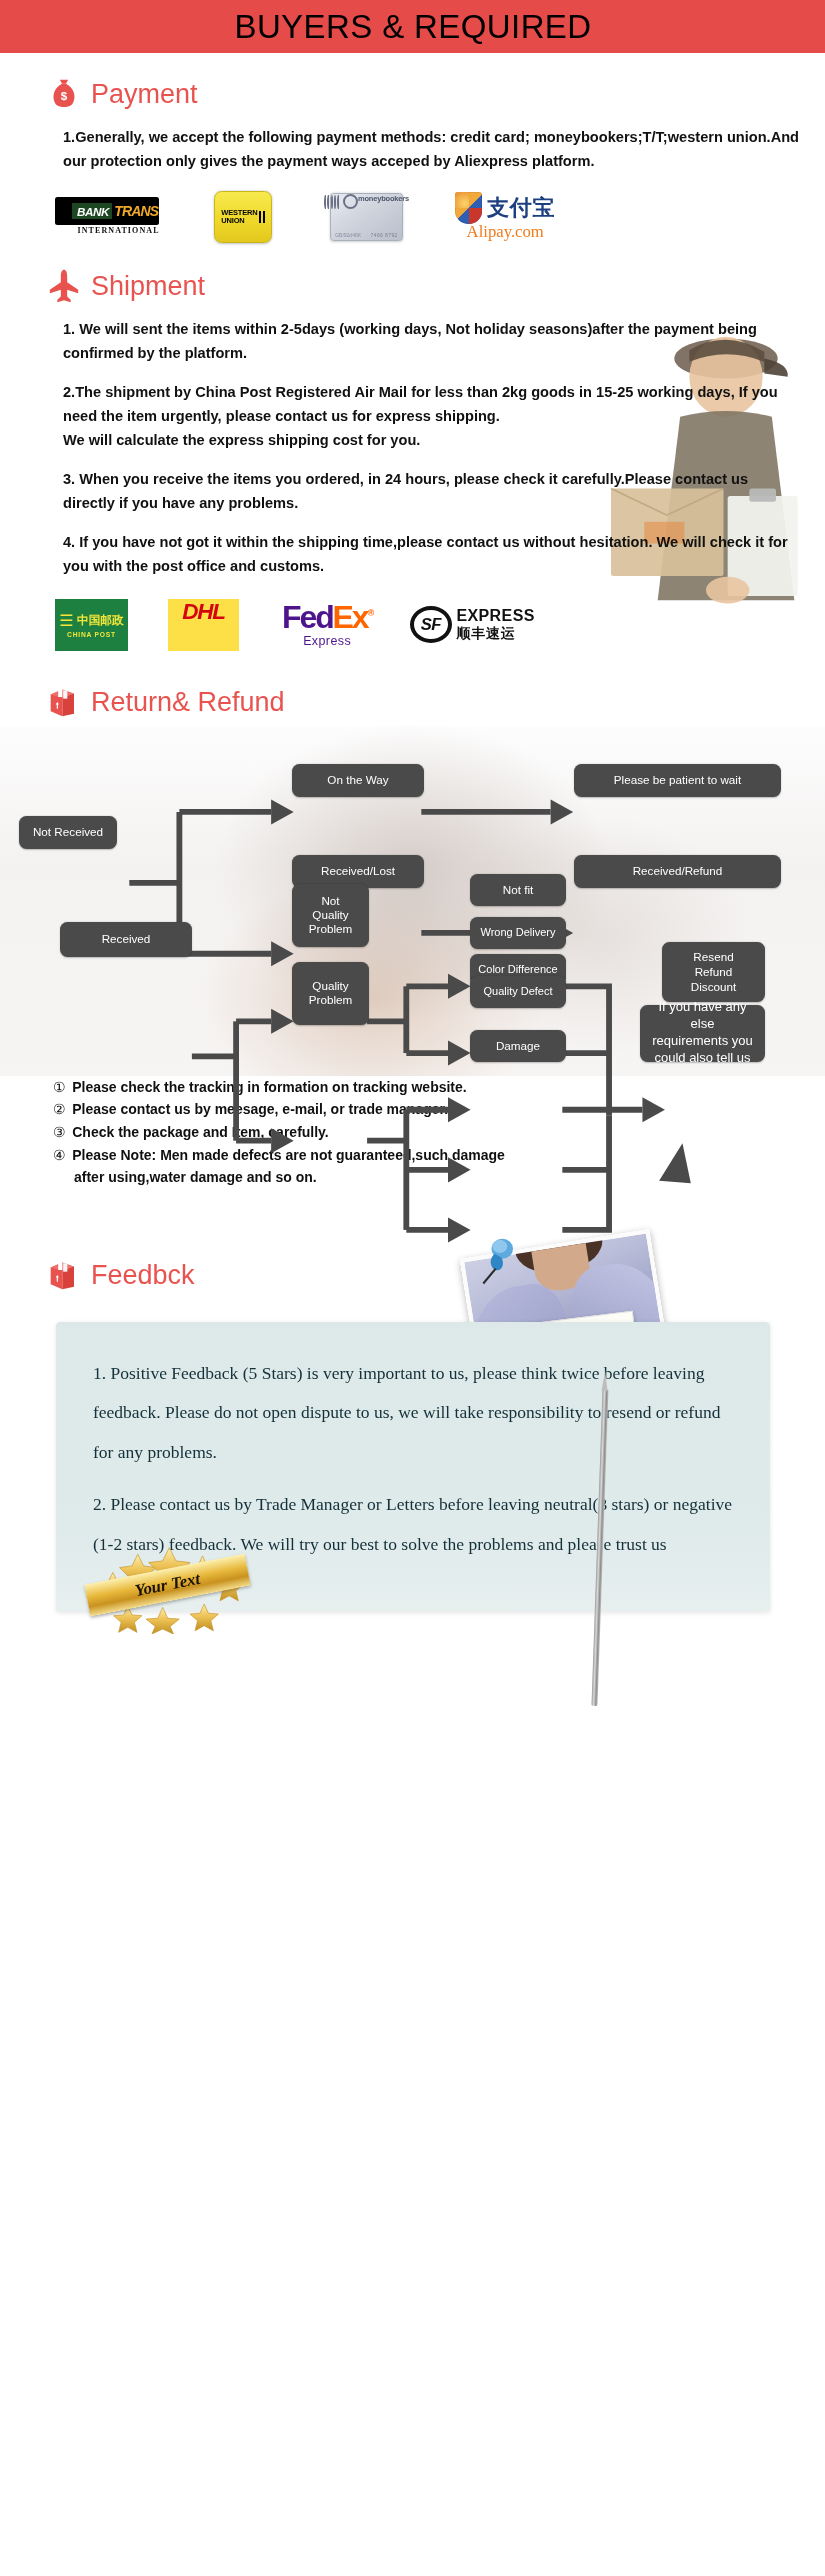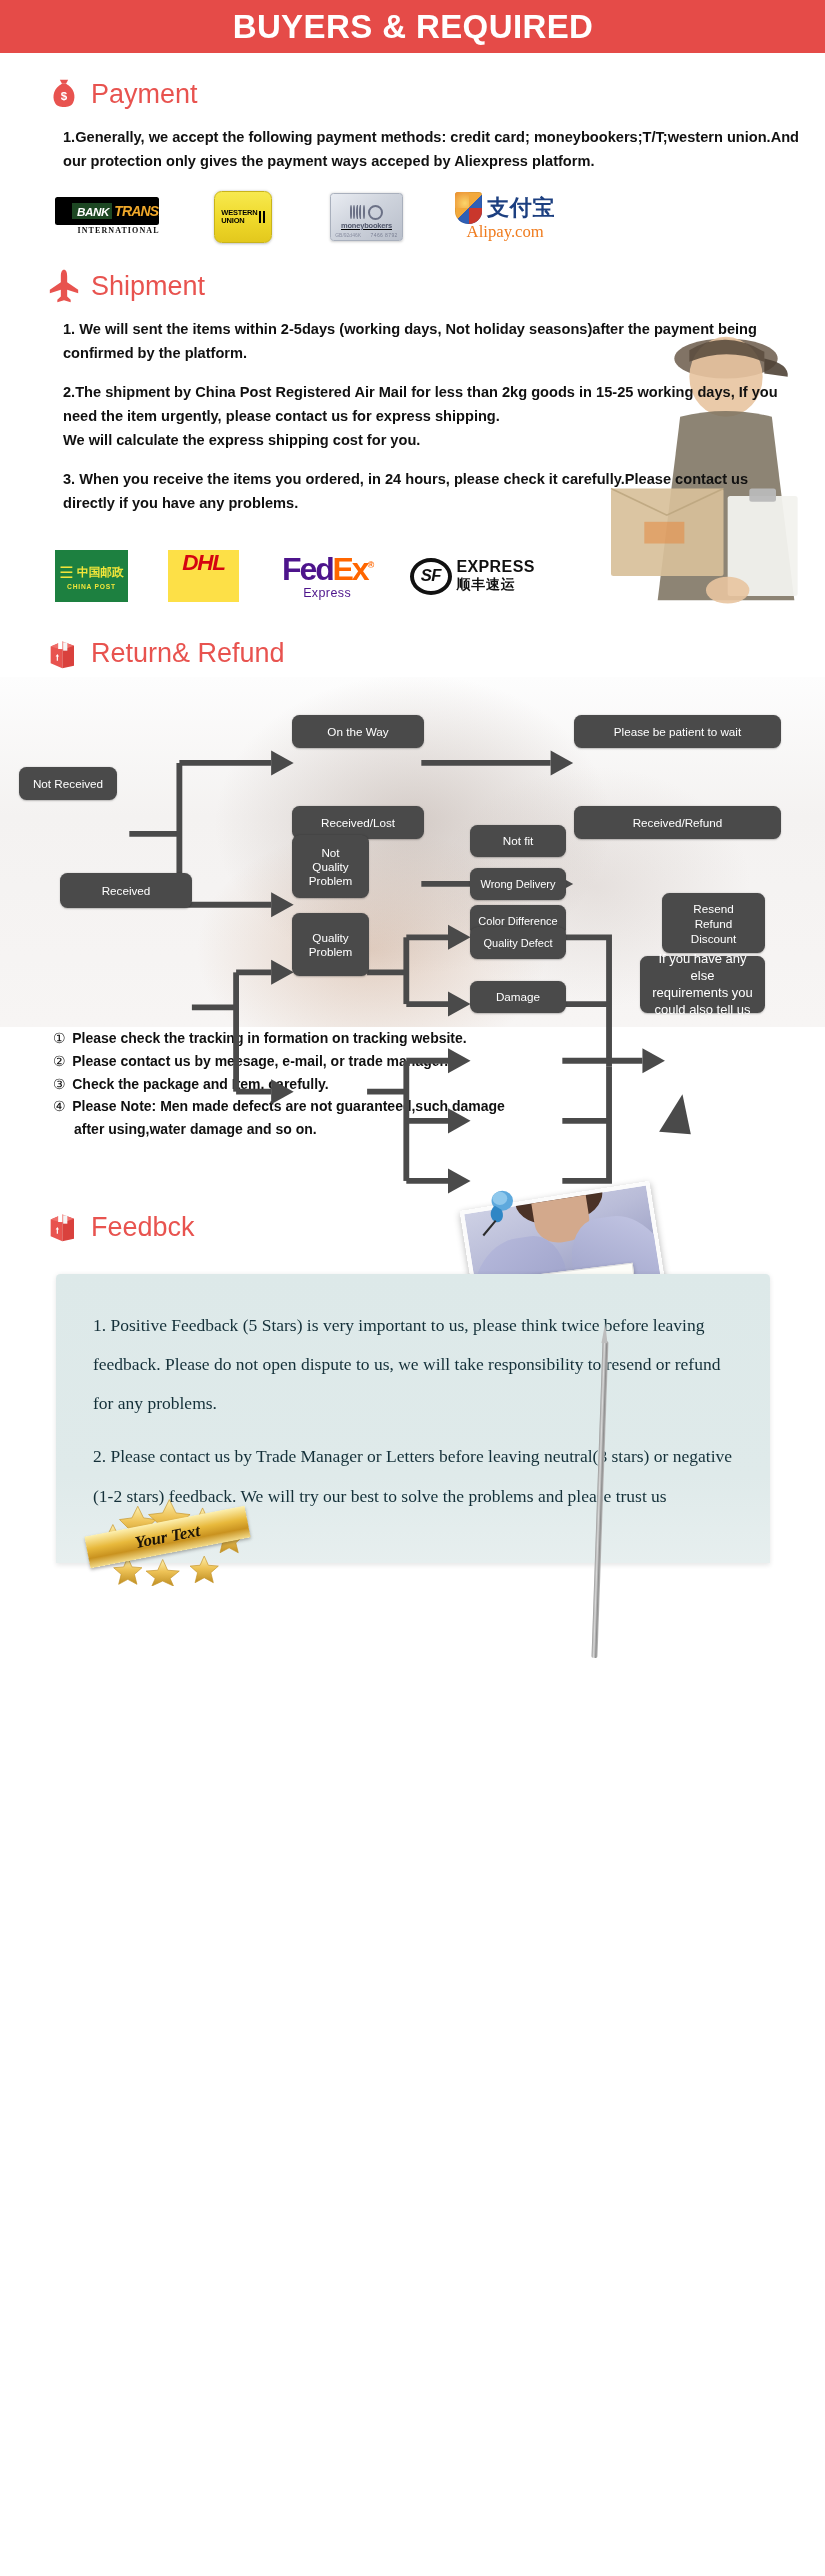--- a/index.html
+++ b/index.html
@@ -15,23 +15,23 @@
   
   .header-bar {
     width: 826px;
     height: 53px;
     background: #e54b48;
     display: flex;
     align-items: center;
     justify-content: center;
   }
   .header-title {
-    color: #ffffff;
+    color: #000000;
     font-size: 33px;
-    font-weight: bold;
+    font-weight: normal;
     letter-spacing: 0.4px;
     font-family: "Liberation Sans", sans-serif;
   }
 
   
   .section-head {
     display: flex;
     align-items: center;
     gap: 10px;
     padding-left: 46px;
@@ -121,24 +121,23 @@
   .wu-bars { display: flex; gap: 1.3px; }
   .wu-bars i { display:block; width: 2.1px; height: 12.5px; background: #000; }
 
   
   .logo-mb {
     width: 73px; height: 48px;
     background: linear-gradient(145deg,#e9ecf2 0%,#cfd4dd 45%,#b9bfcb 100%);
     border: 0.8px solid #a9b0bd;
     border-radius: 3.3px;
     position: relative;
-    display: flex; flex-direction: column;
-    align-items: center; justify-content: center;
+    display: flex; flex-direction: row;
+    align-items: flex-start; justify-content: center;
     box-shadow: 0 0.8px 2.5px rgba(0,0,0,0.2);
-    text-decoration: underline;
   }
   .mb-waves { display:flex; align-items:center; gap:0.8px; margin-bottom: 0.8px; }
   .mb-waves span {
     display:block; width: 2.5px; height: 14px;
     border-left: 2.1px solid #6b7186;
     border-radius: 50% / 50%;
   }
   .mb-circ {
     width: 15px; height: 15px; border-radius: 50%;
     border: 2.5px solid #6b7186; margin-left: 2.5px;
@@ -481,20 +480,21 @@
       <ellipse cx="152" cy="318" rx="26" ry="16" fill="#e8c4a0" opacity="0.9"></ellipse>
     </svg>
   </div>
   <p>1. We will sent the items within 2-5days (working days, Not holiday seasons)after the payment being confirmed by the platform.</p>
   <div class="gap-para"></div>
   <p>2.The shipment by China Post Registered Air Mail for less than  2kg goods in 15-25 working days, If  you need the item urgently, please contact us for express shipping.</p>
   <p>We will calculate the express shipping cost for you.</p>
   <div class="gap-para"></div>
   <p>3. When you receive the items you ordered, in 24 hours, please check  it carefully.Please contact us directly if you have any problems.</p>
   <div class="gap-para"></div>
+  <p>4. If you have not got it within the shipping time,please contact us without hesitation. We will check it for you with the post office and customs.</p>
 </div>
 
 <div style="height:20px"></div>
 <div class="carrier-row">
 
   <div class="logo-chinapost">
     <div class="cp-top">
       <span class="cp-mark">☰</span>
       <span class="cp-cn">中国邮政</span>
     </div>

